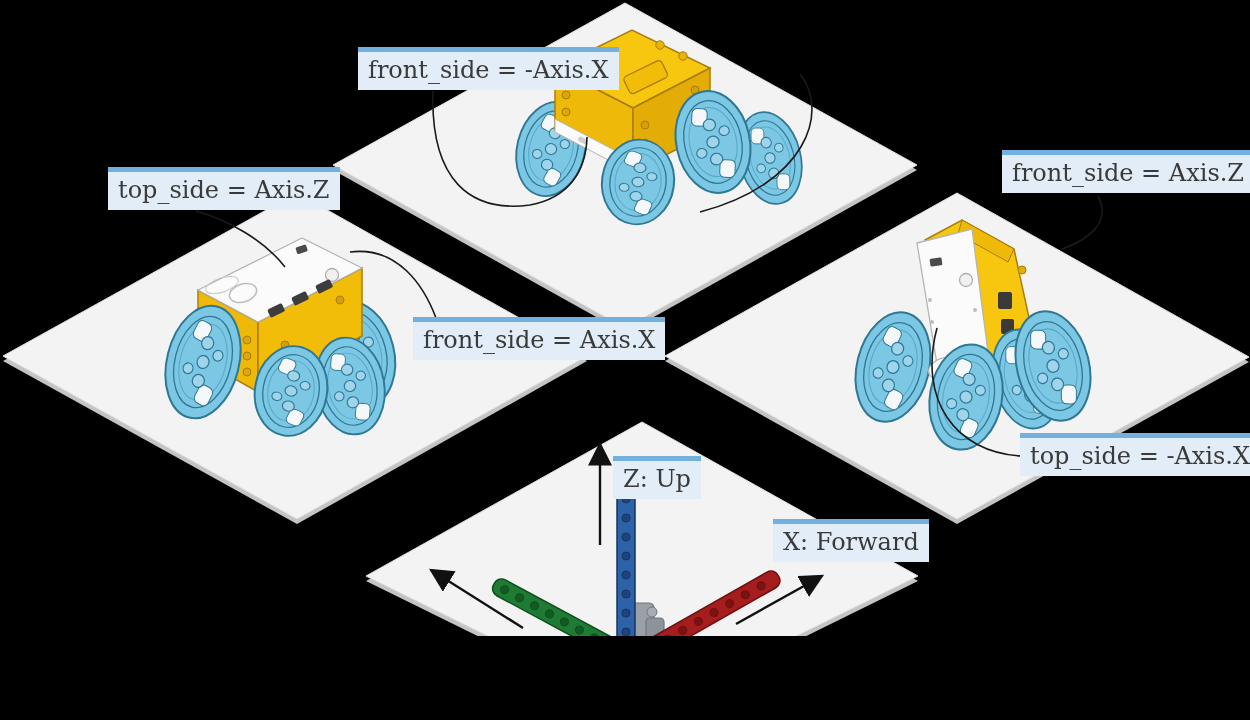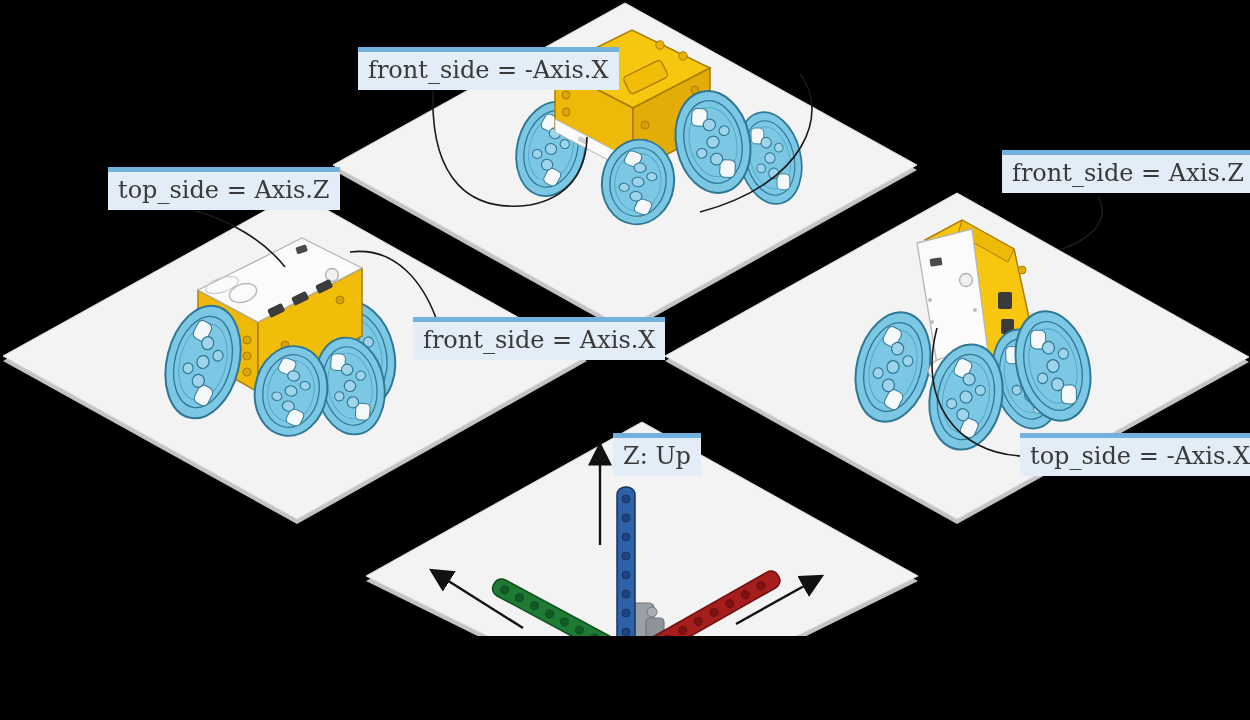--- a/index.html
+++ b/index.html
@@ -207,17 +207,18 @@
 
 
   <div class="callout" style="left:108px; top:167px;">top_side = Axis.Z</div>
 
   <div class="callout" style="left:413px; top:317px;">front_side = Axis.X</div>
 
   <div class="callout" style="left:1002px; top:150px;">front_side = Axis.Z</div>
 
   <div class="callout" style="left:1020px; top:433px;">top_side = -Axis.X</div>
 
-  <div class="callout" style="left:613px; top:433px;">Z: Up</div>
-
-
+  <div class="callout" style="left:613px; top:456px;">Z: Up</div>
+
+
+  <div class="callout" style="left:773px; top:519px;">X: Forward</div>
 
 </div>
 
 </body></html>

